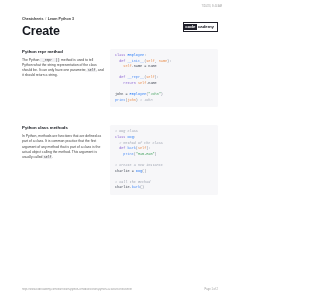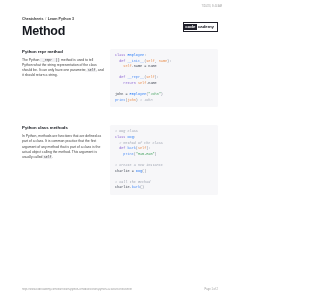--- a/index.html
+++ b/index.html
@@ -215,21 +215,21 @@
 
   <div class="content">
 
     <div class="masthead">
       <div class="masthead-left">
         <div class="breadcrumb">
           <span>Cheatsheets</span>
           <span class="crumb-sep">/</span>
           <span>Learn Python 3</span>
         </div>
-        <div class="page-title">Method</div>
+        <div class="page-title">Create</div>
       </div>
       <div class="logo">
         <span class="logo-mark">code</span>
         <span class="logo-word">cademy</span>
       </div>
     </div>
 
     <div id="sections-host">
         <div class="section">
           <div class="sec-left">

